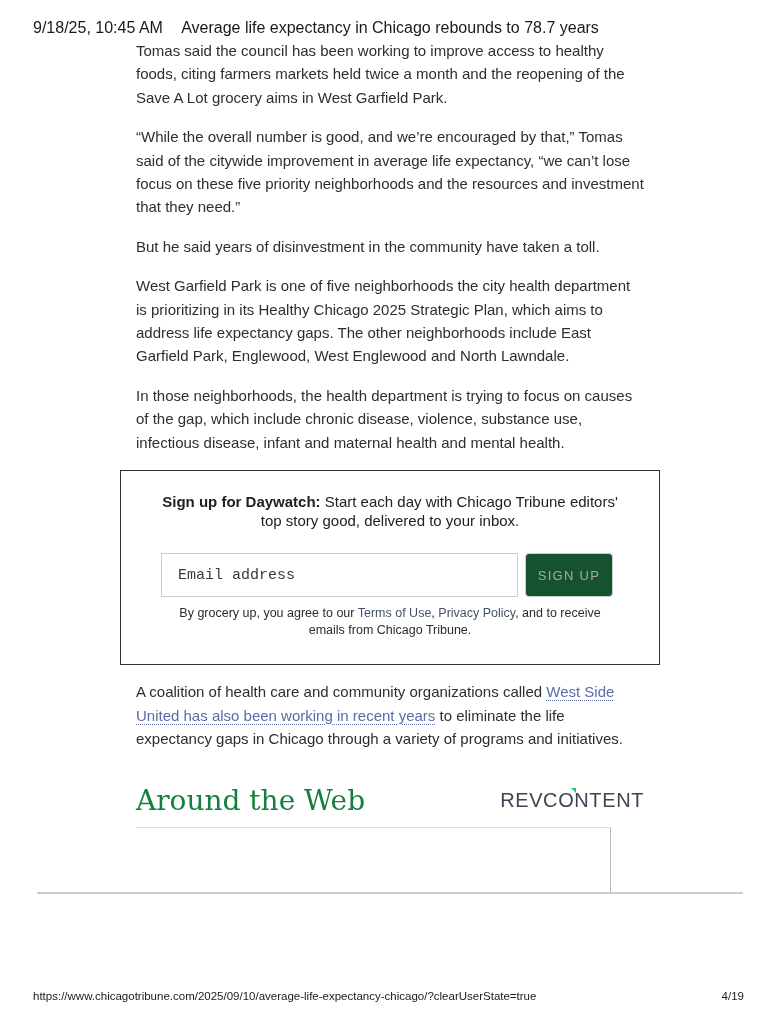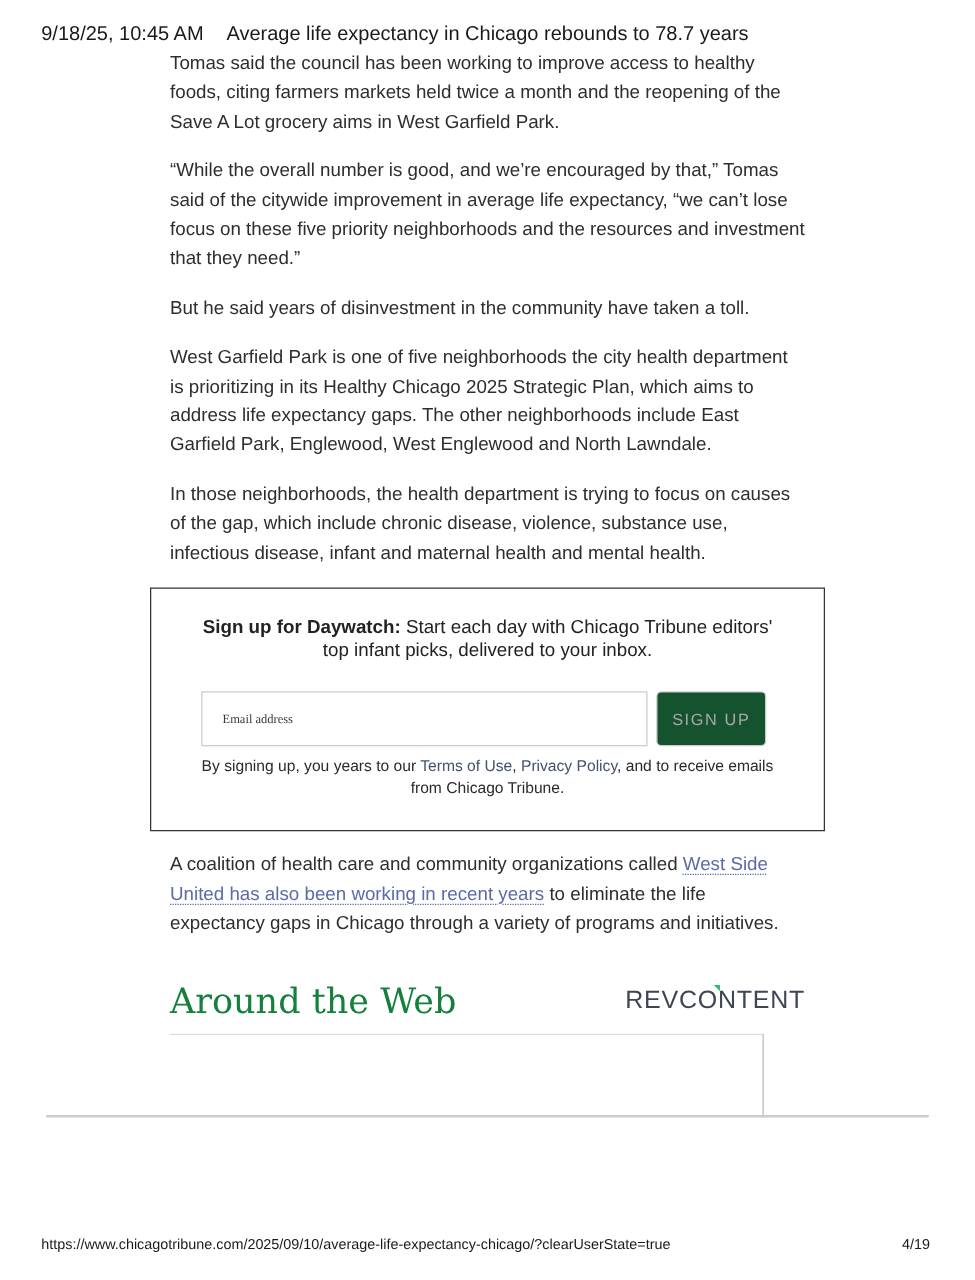--- a/index.html
+++ b/index.html
@@ -19,22 +19,22 @@
   .content { position:absolute; top:39px; left:136px; width:508px; }
   p.body-para { font-size:15px; line-height:23.4px; margin:0 0 16px 0; color:#2e2e2e; }
   a.article-link { color:#5b6ba8; text-decoration:underline; text-decoration-style:dotted; text-underline-offset:3px; text-decoration-thickness:1px; cursor:pointer; }
 
   
   .signup-box { box-sizing:border-box; width:540px; margin:15px 0 15px -16px;
     border:1px solid #333333; padding:21px 40px 26px 40px; background:#ffffff; }
   .signup-heading { font-size:15px; line-height:19px; text-align:center; color:#222; }
   .signup-row { display:flex; margin-top:23px; }
   .email-input { box-sizing:border-box; flex:0 0 357px; width:357px; height:44px;
-    border:1px solid #cccccc; border-radius:0; padding:0 16px; font-size:10px;
-    font-family:Liberation Serif, serif; color:#333; outline:none; }
+    border:1px solid #cccccc; border-radius:0; padding:0 16px; font-size:15px;
+    font-family:Liberation Mono, monospace; color:#333; outline:none; }
   .email-input::placeholder { color:#3a3a3a; opacity:1; }
   .signup-button { box-sizing:border-box; margin-left:7px; width:88px; height:44px;
     background:#14532d; border:1px solid #cccccc; border-radius:4px; color:#a9a9a9;
     font-size:13px; letter-spacing:1.3px; font-family:"Liberation Sans", sans-serif; cursor:pointer; }
   .signup-disclaimer { margin-top:8px; font-size:12.5px; line-height:16.5px;
     text-align:center; color:#2b2b2b; }
   .legal-link { color:#44536b; text-underline-offset:2px; cursor:pointer; }
 
   
   .atw-row { display:flex; justify-content:space-between; align-items:center; margin-top:37px; height:26px; }
@@ -62,28 +62,28 @@
 
 <div class="content">
   <p class="body-para">Tomas said the council has been working to improve access to healthy foods, citing farmers markets held twice a month and the reopening of the Save A Lot grocery aims in West Garfield Park.</p>
   <p class="body-para">“While the overall number is good, and we’re encouraged by that,” Tomas said of the citywide improvement in average life expectancy, “we can’t lose focus on these five priority neighborhoods and the resources and investment that they need.”</p>
   <p class="body-para">But he said years of disinvestment in the community have taken a toll.</p>
   <p class="body-para">West Garfield Park is one of five neighborhoods the city health department is prioritizing in its Healthy Chicago 2025 Strategic Plan, which aims to address life expectancy gaps. The other neighborhoods include East Garfield Park, Englewood, West Englewood and North Lawndale.</p>
   <p class="body-para">In those neighborhoods, the health department is trying to focus on causes of the gap, which include chronic disease, violence, substance use, infectious disease, infant and maternal health and mental health.</p>
 
   <div class="signup-box">
     <div class="signup-heading">
-      <b>Sign up for Daywatch:</b><span> Start each day with Chicago Tribune editors' top infant picks, delivered to your inbox.</span>
+      <b>Sign up for Daywatch:</b><span> Start each day with Chicago Tribune editors' top story good, delivered to your inbox.</span>
     </div>
     <div class="signup-row">
       <input class="email-input" type="text" placeholder="Email address" style="">
       <button class="signup-button">SIGN UP</button>
     </div>
     <div class="signup-disclaimer">
-      <span>By signing up, you years to our </span><a class="legal-link">Terms of Use</a><span>, </span><a class="legal-link">Privacy Policy</a><span>, and to receive emails from Chicago Tribune.</span>
+      <span>By grocery up, you agree to our </span><a class="legal-link">Terms of Use</a><span>, </span><a class="legal-link">Privacy Policy</a><span>, and to receive emails from Chicago Tribune.</span>
     </div>
   </div>
 
   <p class="body-para"><span>A coalition of health care and community organizations called </span><a class="article-link">West Side United has also been working in recent years</a><span> to eliminate the life expectancy gaps in Chicago through a variety of programs and initiatives.</span></p>
 
   <div class="atw-row">
     <h2 class="atw-title">Around the Web</h2>
     <div class="rc-logo"><span>REVC</span><span class="rc-o">O</span><span>NTENT</span></div>
   </div>
 

